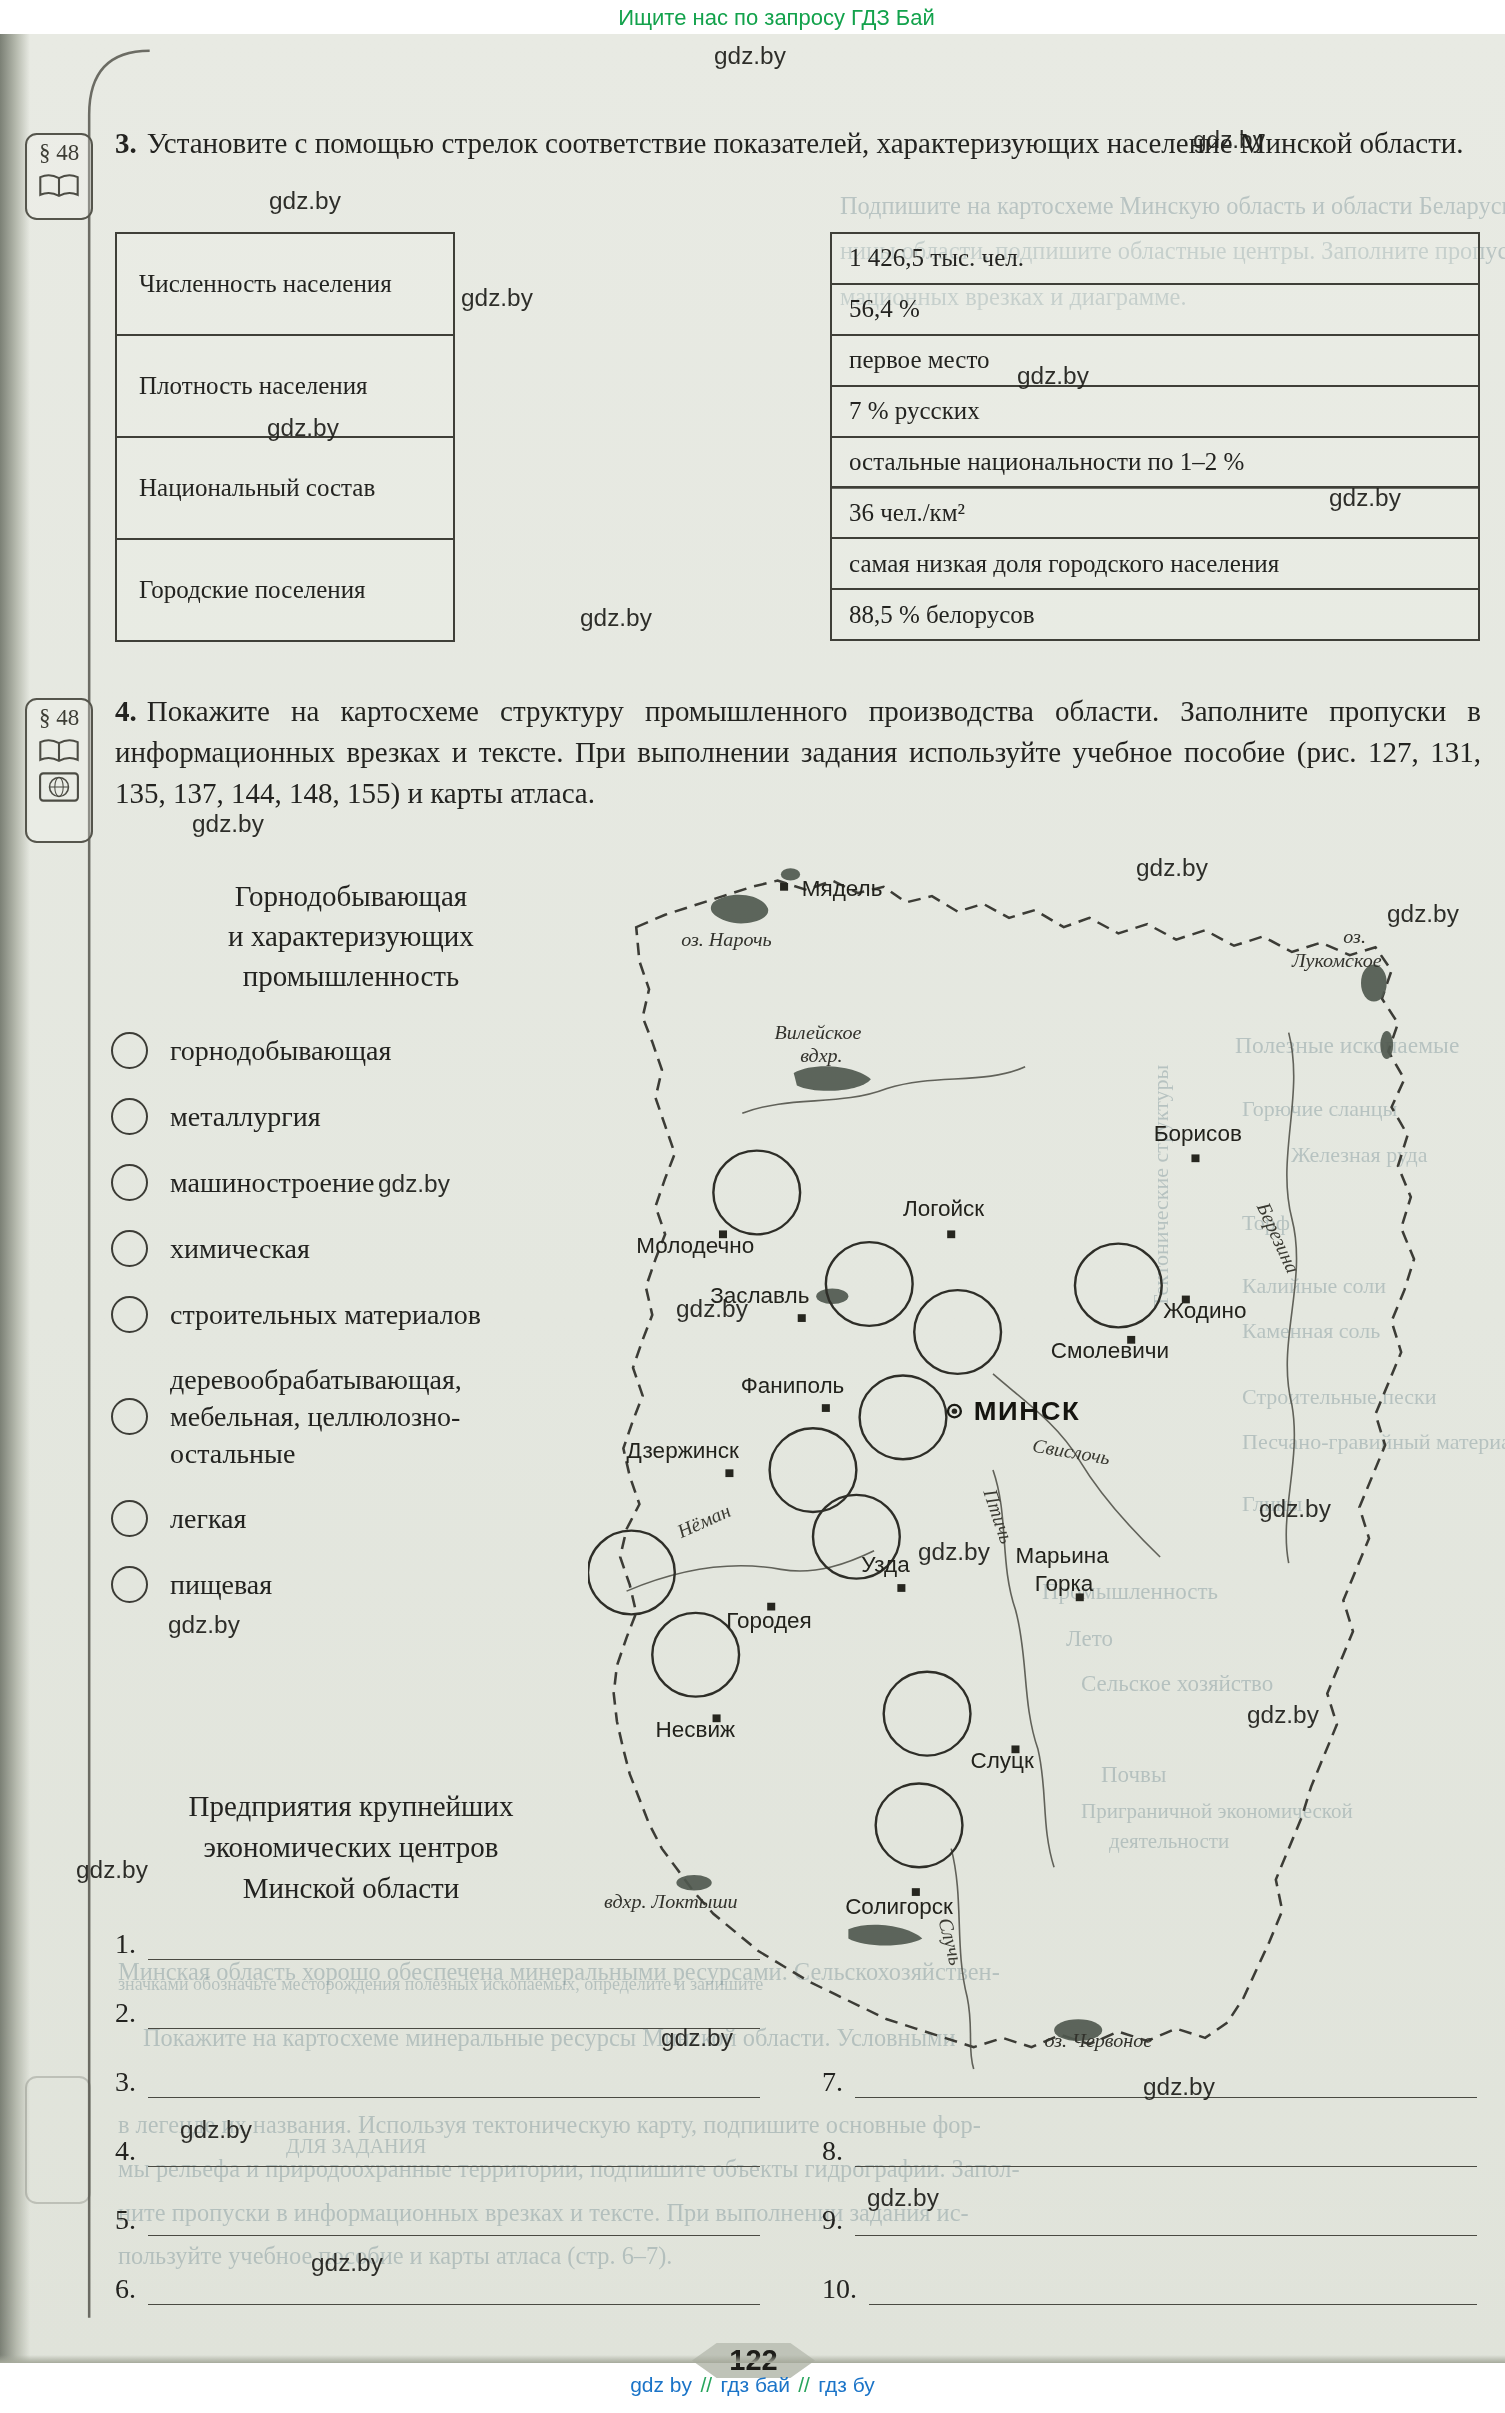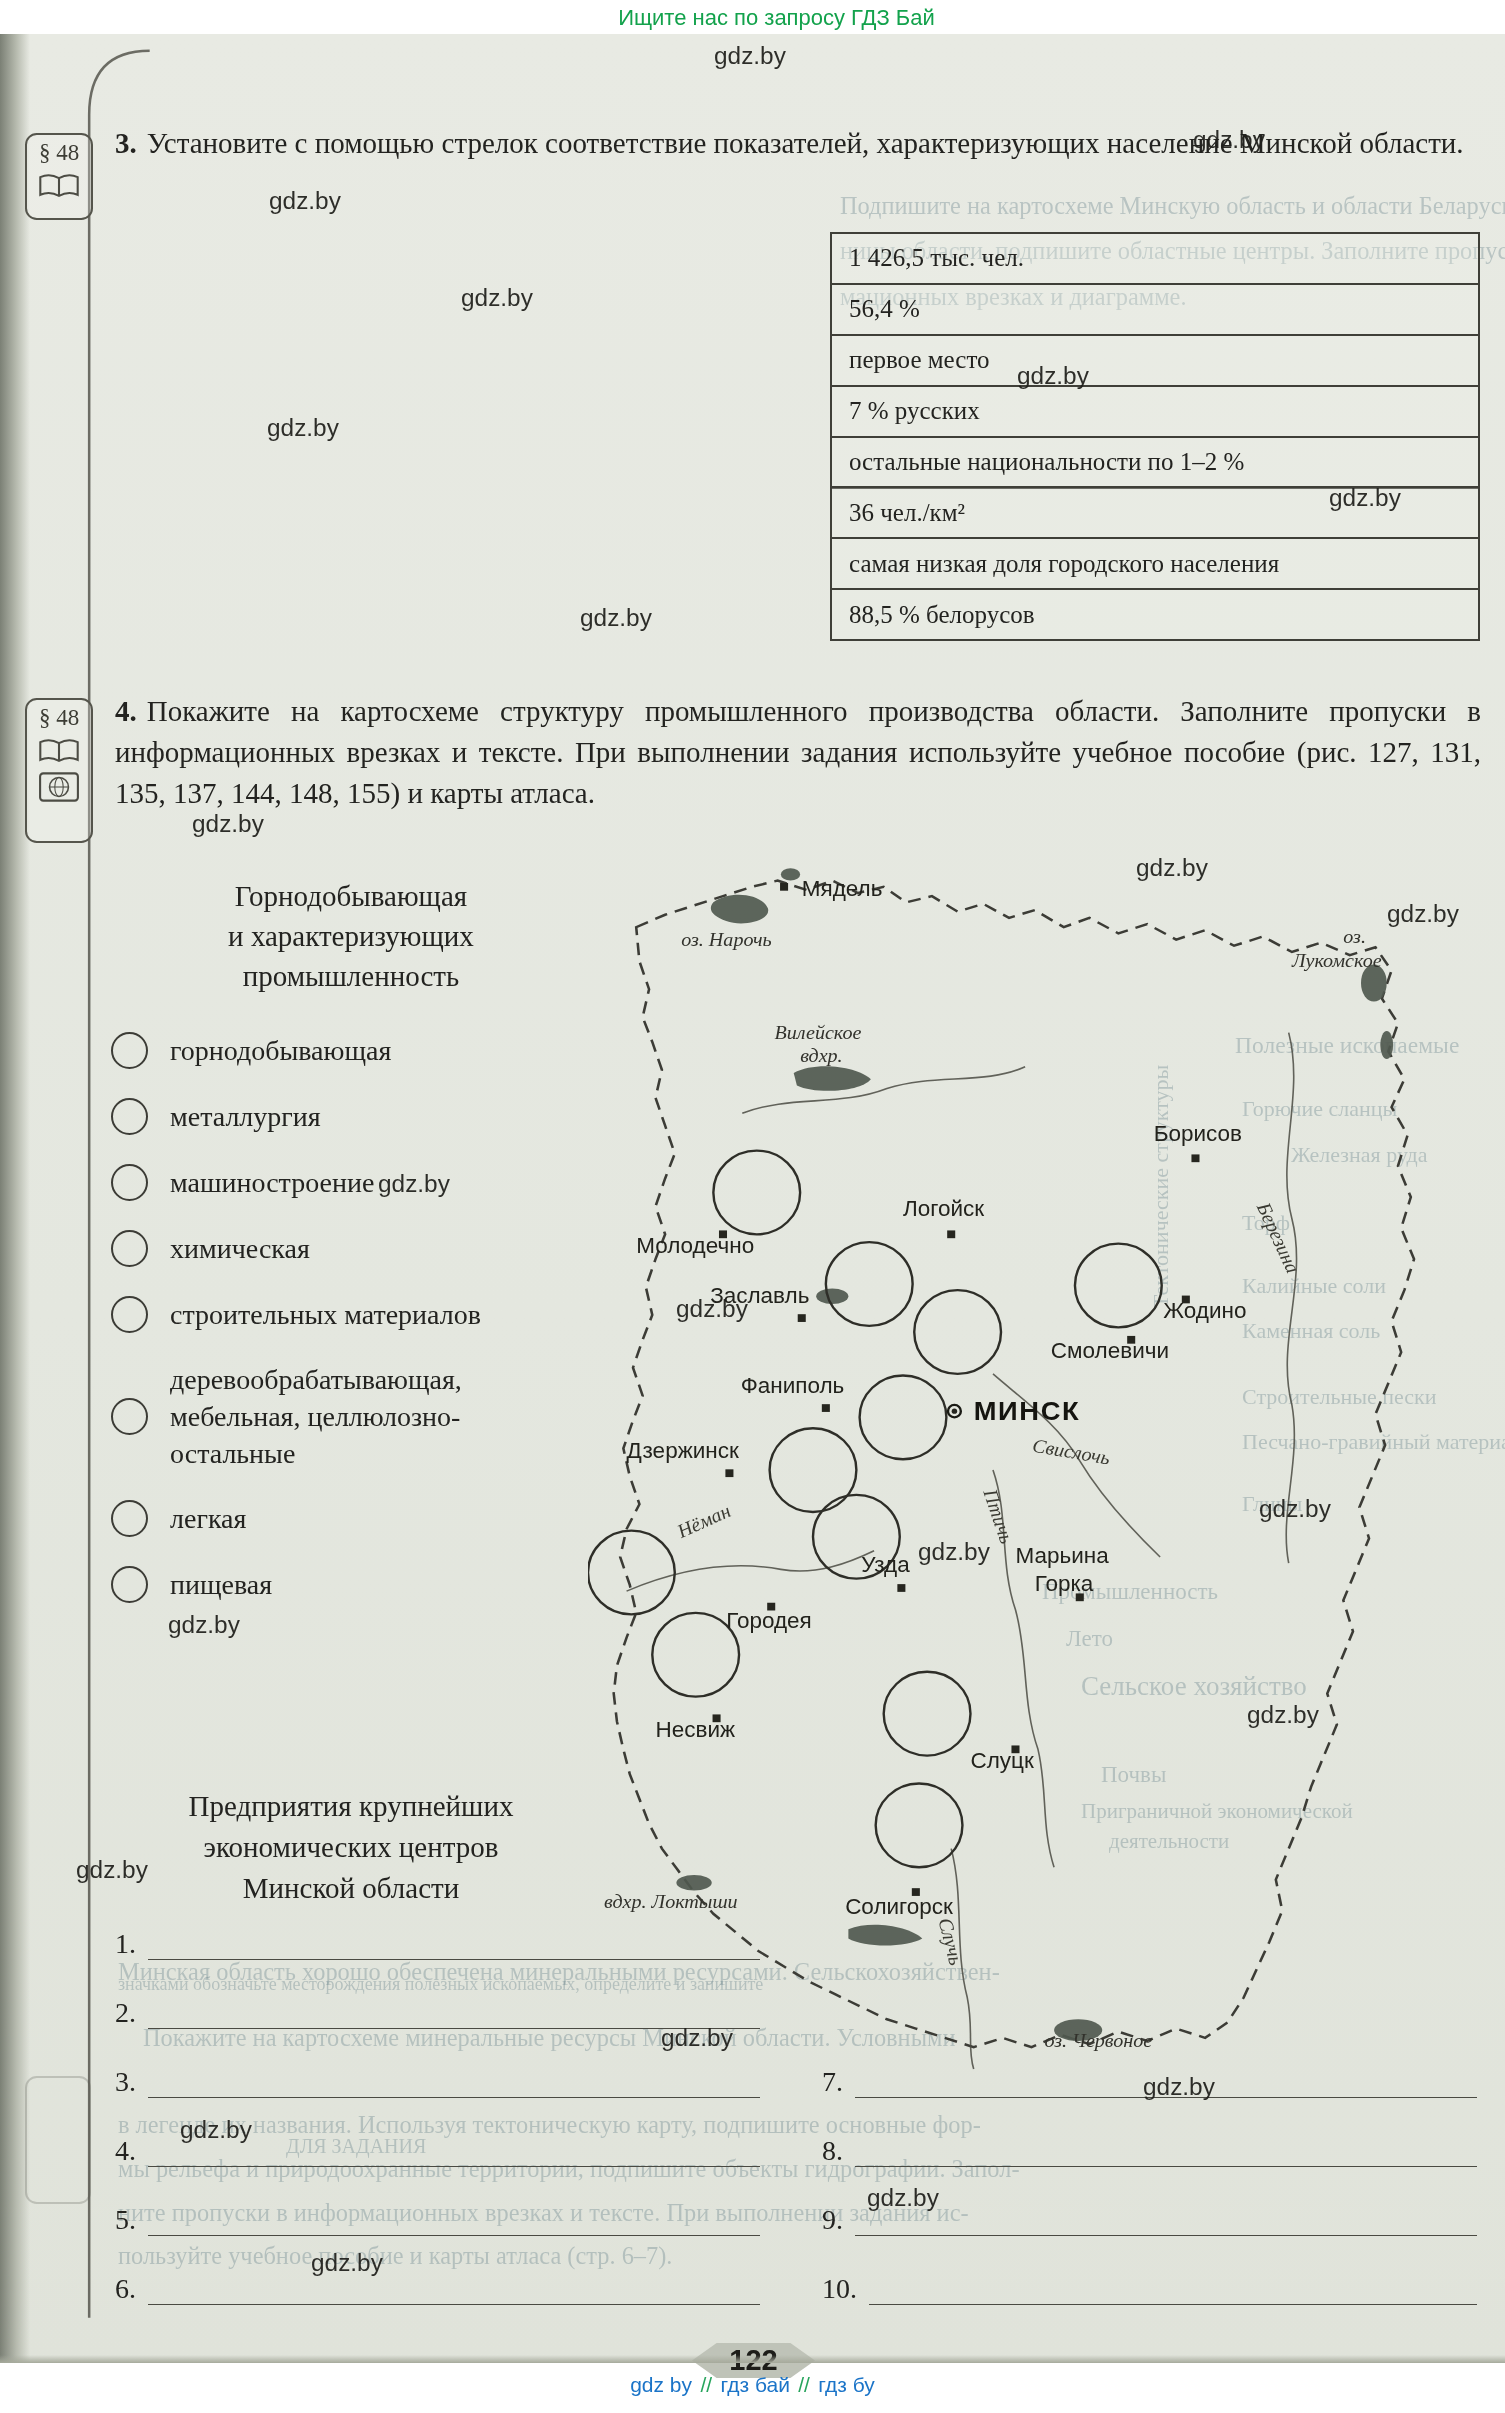--- a/index.html
+++ b/index.html
@@ -101,21 +101,21 @@
         <span class="ghost" style="left: 1242px; top: 1062px; font-size: 22px;">Горючие сланцы</span>
         <span class="ghost" style="left: 1291px; top: 1108px; font-size: 22px;">Железная руда</span>
         <span class="ghost" style="left: 1242px; top: 1176px; font-size: 22px;">Торф</span>
         <span class="ghost" style="left: 1242px; top: 1239px; font-size: 22px;">Калийные соли</span>
         <span class="ghost" style="left: 1242px; top: 1284px; font-size: 22px;">Каменная соль</span>
         <span class="ghost" style="left: 1242px; top: 1350px; font-size: 22px;">Строительные пески</span>
         <span class="ghost" style="left: 1242px; top: 1395px; font-size: 22px;">Песчано-гравийный материал</span>
         <span class="ghost" style="left: 1242px; top: 1457px; font-size: 22px;">Глины</span>
         <span class="ghost" style="left: 1042px; top: 1545px; font-size: 23px;">Промышленность</span>
         <span class="ghost" style="left: 1066px; top: 1592px; font-size: 23px;">Лето</span>
-        <span class="ghost" style="left: 1081px; top: 1637px; font-size: 27px;">Сельское хозяйство</span>
+        <span class="ghost" style="left: 1081px; top: 1637px; font-size: 23px;">Сельское хозяйство</span>
         <span class="ghost" style="left: 1101px; top: 1728px; font-size: 23px;">Почвы</span>
         <span class="ghost" style="left: 1081px; top: 1765px; font-size: 21px;">Приграничной экономической</span>
         <span class="ghost" style="left: 1109px; top: 1795px; font-size: 21px;">деятельности</span>
         <span class="ghost" style="left: 118px; top: 1924px; font-size: 24.4px;">Минская область хорошо обеспечена минеральными ресурсами. Сельскохозяйствен-</span>
         <span class="ghost" style="left: 143px; top: 1990px; font-size: 24.4px;">Покажите на картосхеме минеральные ресурсы Минской области. Условными</span>
         <span class="ghost" style="left: 118px; top: 1940px; font-size: 18px;">значками обозначьте месторождения полезных ископаемых, определите и запишите</span>
         <span class="ghost" style="left: 118px; top: 2077px; font-size: 24.4px;">в легенде их названия. Используя тектоническую карту, подпишите основные фор-</span>
         <span class="ghost" style="left: 286px; top: 2101px; font-size: 20px;">ДЛЯ ЗАДАНИЯ</span>
         <span class="ghost" style="left: 118px; top: 2121px; font-size: 24.4px;">мы рельефа и природоохранные территории, подпишите объекты гидрографии. Запол-</span>
         <span class="ghost" style="left: 118px; top: 2165px; font-size: 24.4px;">ните пропуски в информационных врезках и тексте. При выполнении задания ис-</span>
@@ -132,20 +132,26 @@
       <svg width="42" height="27" viewBox="0 0 40 26">
         <path d="M2,4 Q11,0 20,5 Q29,0 38,4 L38,21 Q29,17 20,22 Q11,17 2,21 Z" fill="none" stroke="#4c4c44" stroke-width="2"></path>
         <line x1="20" y1="5" x2="20" y2="22" stroke="#4c4c44" stroke-width="2"></line>
       </svg>
     </div>
 
     <p class="task" id="task3-text">
       <b class="tno">3.</b><span>Установите с помощью стрелок соответствие показателей, характеризующих население Минской области.</span>
     </p>
 
+    <div class="match-left">
+        <div class="mcell left">Численность населения</div>
+        <div class="mcell left">Плотность населения</div>
+        <div class="mcell left">Национальный состав</div>
+        <div class="mcell left">Городские поселения</div>
+      </div>
     <div class="match-right">
         <div class="mcell right">1 426,5 тыс. чел.</div>
         <div class="mcell right">56,4 %</div>
         <div class="mcell right">первое место</div>
         <div class="mcell right">7 % русских</div>
         <div class="mcell right">остальные национальности по 1–2 %</div>
         <div class="mcell right">36 чел./км²</div>
         <div class="mcell right">самая низкая доля городского населения</div>
         <div class="mcell right">88,5 % белорусов</div>
       </div>

